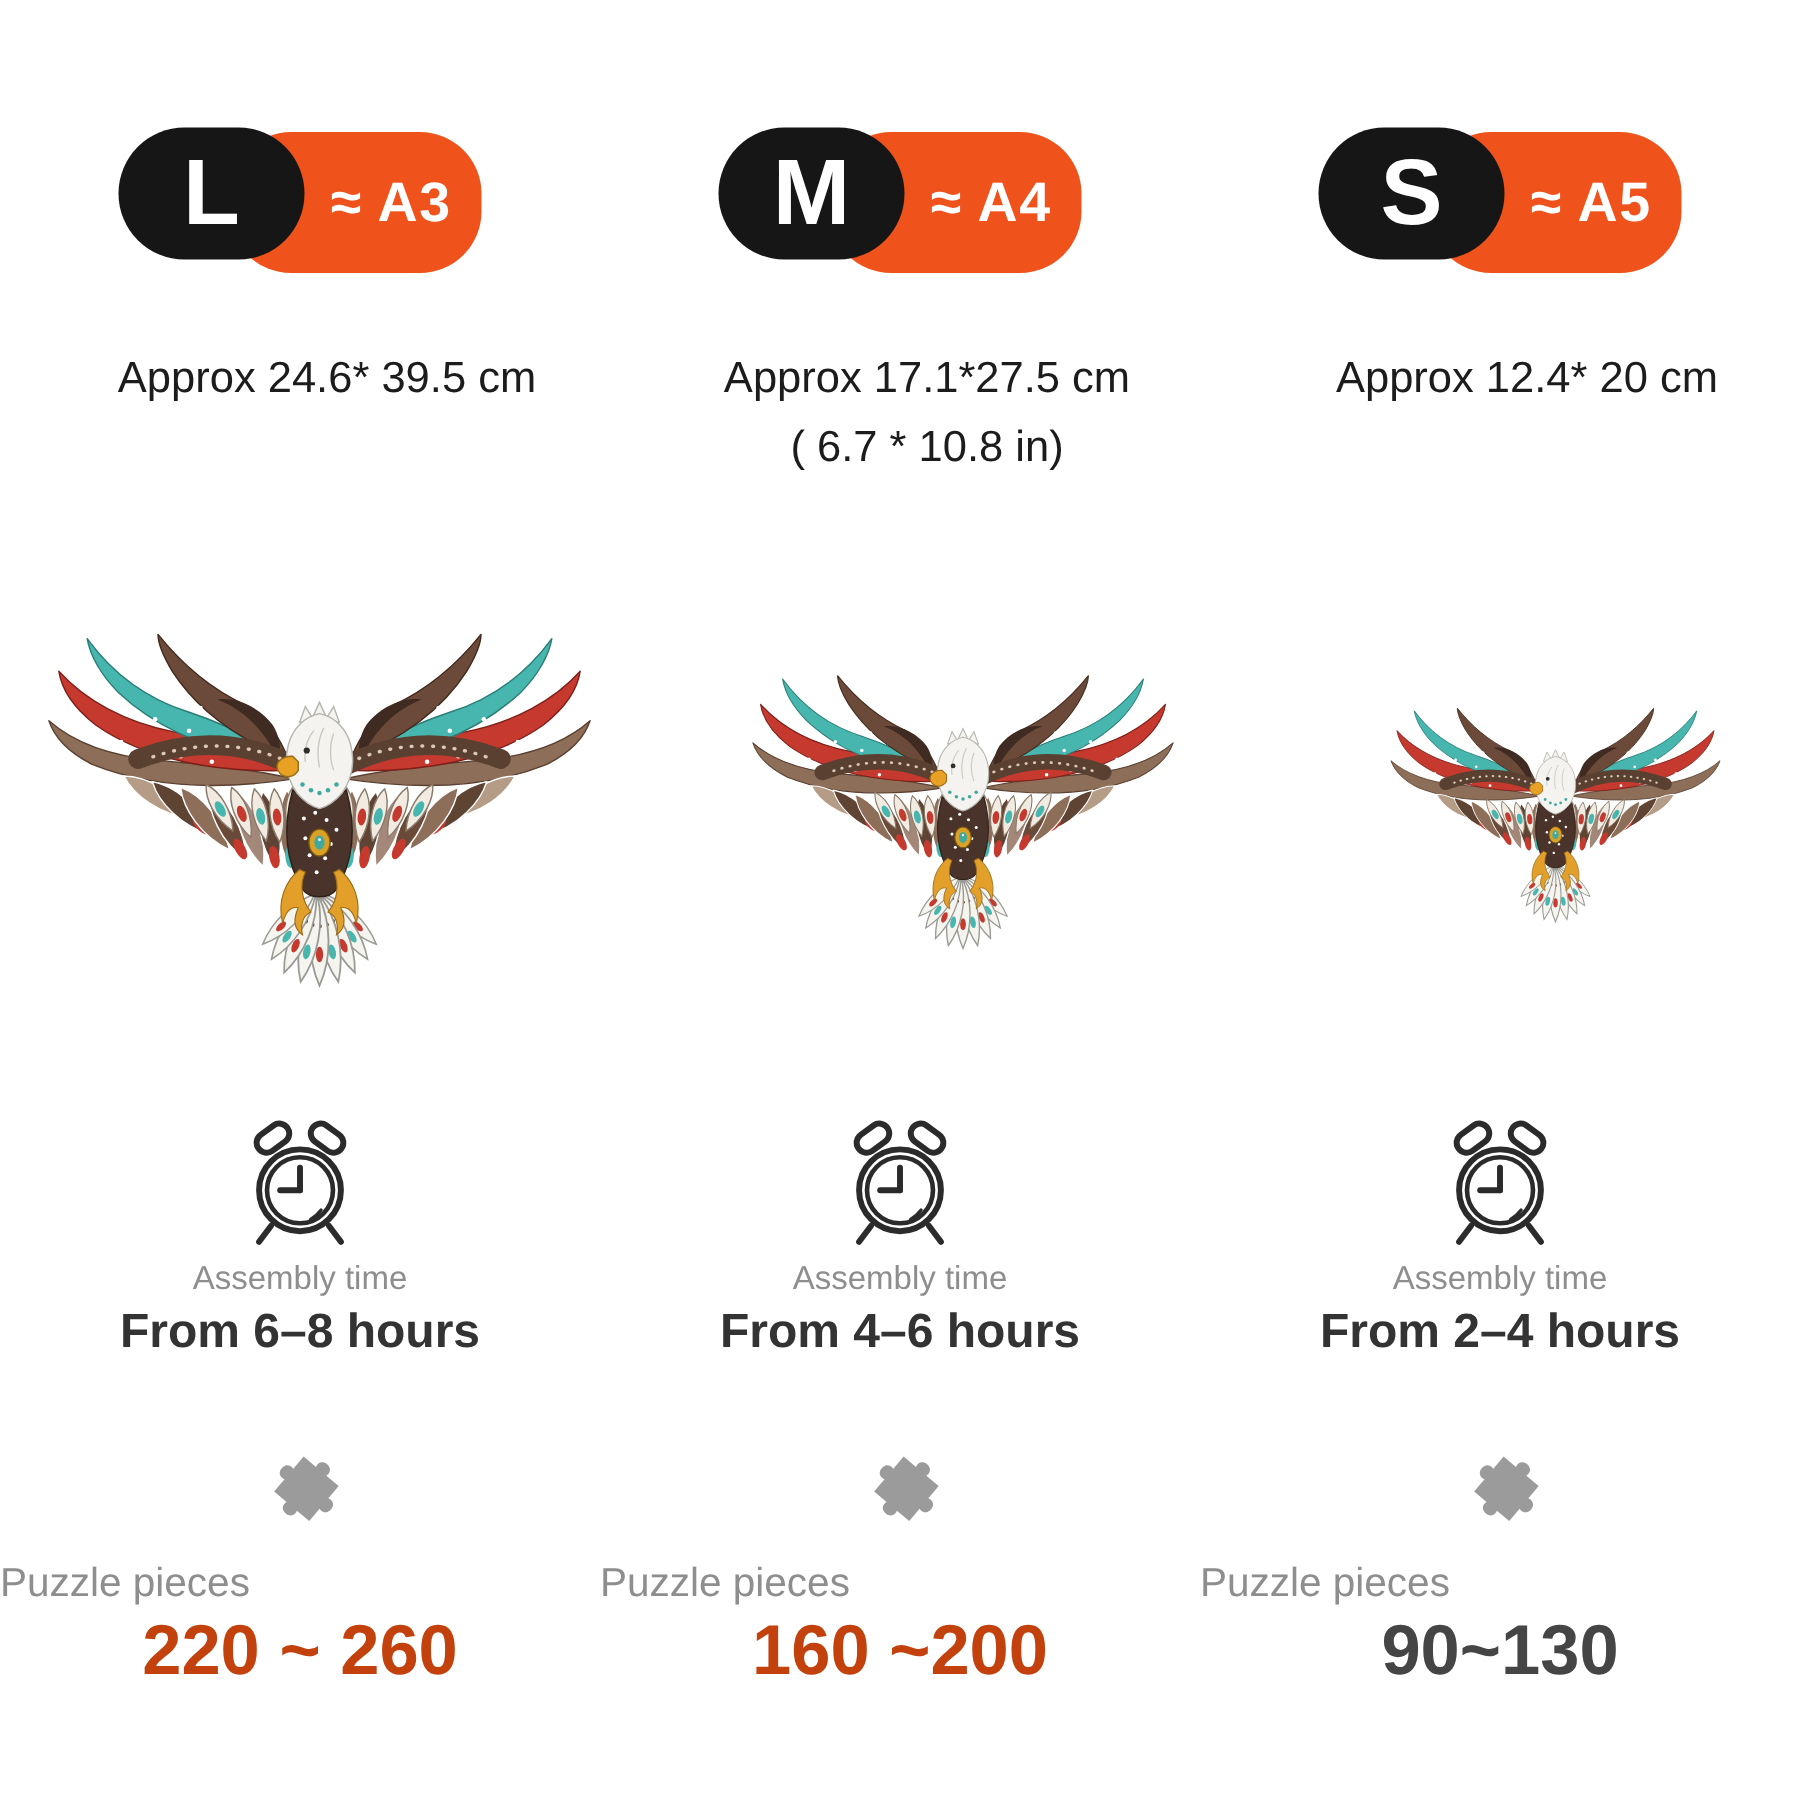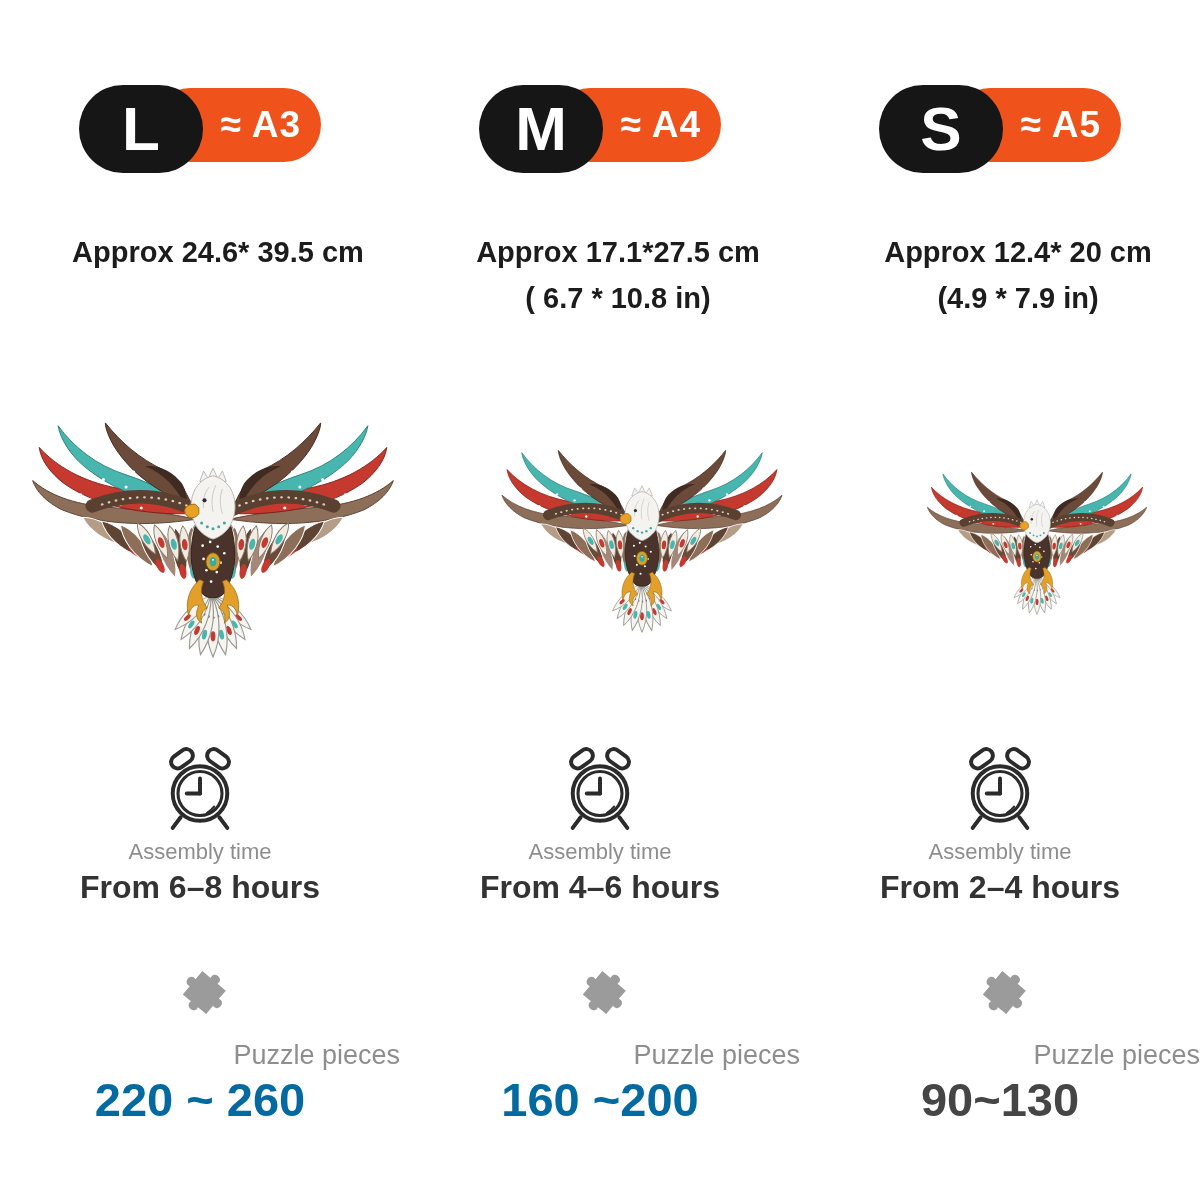--- a/index.html
+++ b/index.html
@@ -11,31 +11,31 @@
     overflow:hidden;
   }
   .col{
     position:absolute;top:0;width:400px;height:1200px;
   }
   .col1{left:0;} .col2{left:400px;} .col3{left:800px;}
 
   
   .badge{position:absolute;top:85px;left:50%;transform:translateX(-50%);
          width:242px;height:88px;}
-  .badge-orange{position:absolute;left:74px;top:3px;width:168px;height:74px;
+  .badge-orange{position:absolute;left:74px;top:3px;width:168px;height:94px;
          border-radius:41px;background:#F0521C;
          display:flex;align-items:center;justify-content:flex-end;padding-right:20px;box-sizing:border-box;}
   .badge-paper{color:#ffffff;font-size:37px;font-weight:700;letter-spacing:1px;white-space:nowrap;}
   .badge-black{position:absolute;left:0;top:0;width:124px;height:88px;border-radius:44px;
          background:#161616;display:flex;align-items:center;justify-content:center;}
   .badge-letter{color:#ffffff;font-size:62px;font-weight:700;line-height:1;}
 
   
   .dim-cm,.dim-in{position:absolute;left:0;right:0;text-align:center;
-         font-size:29px;font-weight:700;color:#1c1c1c;padding-left:36px;}
+         font-size:29px;font-weight:400;color:#1c1c1c;padding-left:36px;}
   .dim-cm{top:236px;}
   .dim-in{top:282px;}
 
   
   .eagle-wrap{position:absolute;top:412px;left:0;right:0;height:272px;
          display:flex;align-items:center;justify-content:center;}
   .col1 .eagle-wrap{transform:translateX(13px);}
   .col2 .eagle-wrap{transform:translateX(42px);}
   .col3 .eagle-wrap{transform:translateX(37px);}
   .eagle-l{width:378px;height:255px;}
@@ -46,24 +46,24 @@
   .clock{position:absolute;top:744px;left:50%;transform:translateX(-50%);
          width:88px;height:92px;}
   .assembly-label{position:absolute;top:839px;left:0;right:0;text-align:center;
          font-size:22px;color:#8e8e8e;}
   .assembly-value{position:absolute;top:869px;left:0;right:0;text-align:center;
          font-size:32px;font-weight:700;color:#333333;}
 
   
   .puzzle{position:absolute;top:964px;left:50%;transform:translateX(-50%);
          width:66px;height:66px;}
-  .pieces-label{position:absolute;top:1040px;left:0;right:0;text-align:right;
+  .pieces-label{position:absolute;top:1040px;left:0;right:0;text-align:left;
          font-size:27px;color:#8e8e8e;}
   .pieces-value{position:absolute;top:1072px;left:0;right:0;text-align:center;
-         font-size:47px;font-weight:700;color:#0369a1;}
+         font-size:47px;font-weight:700;color:#c2410c;}
   .col3 .pieces-value{color:#454545;}
 </style>
 </head>
 <body>
 
 <svg width="0" height="0" style="position:absolute" aria-hidden="true">
   <defs>
     <g id="wingL" stroke-linejoin="round">
 
       <path d="M182,104 C130,112 80,110 40,94 C24,86 13,75 9,63 C26,78 52,88 86,91 C122,94 156,98 182,104 Z" fill="#8d6e59" stroke="#5a4030" stroke-width="1"></path>
@@ -300,21 +300,20 @@
   <div class="col col3">
     <div class="badge">
       <div class="badge-orange">
         <span class="badge-paper">≈ A5</span>
       </div>
       <div class="badge-black">
         <span class="badge-letter">S</span>
       </div>
     </div>
     <div class="dim-cm">Approx 12.4* 20 cm</div>
-    <div class="dim-in">(4.9 * 7.9 in)</div>
     <div class="eagle-wrap">
       <svg class="eagle-s">
           <use href="#eagle"></use>
         </svg>
     </div>
     <svg class="clock">
         <use href="#alarm-clock"></use>
       </svg>
     <div class="assembly-label">Assembly time</div>
     <div class="assembly-value">From 2–4 hours</div>

